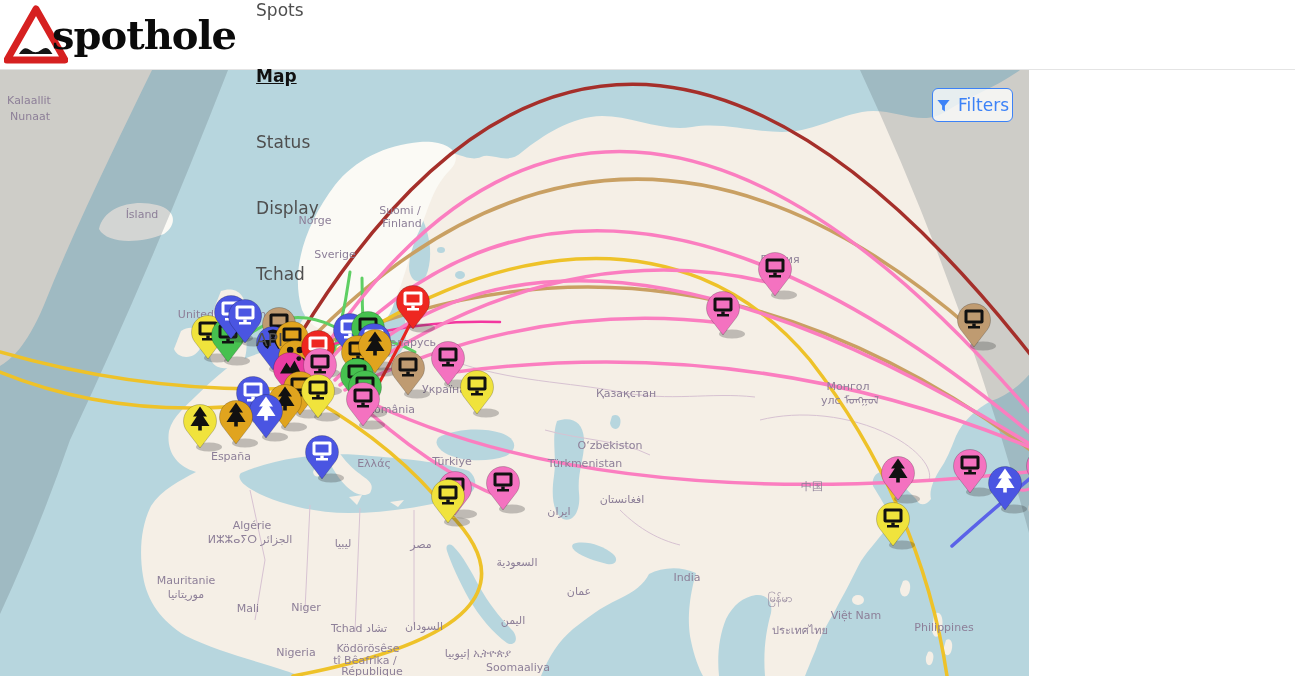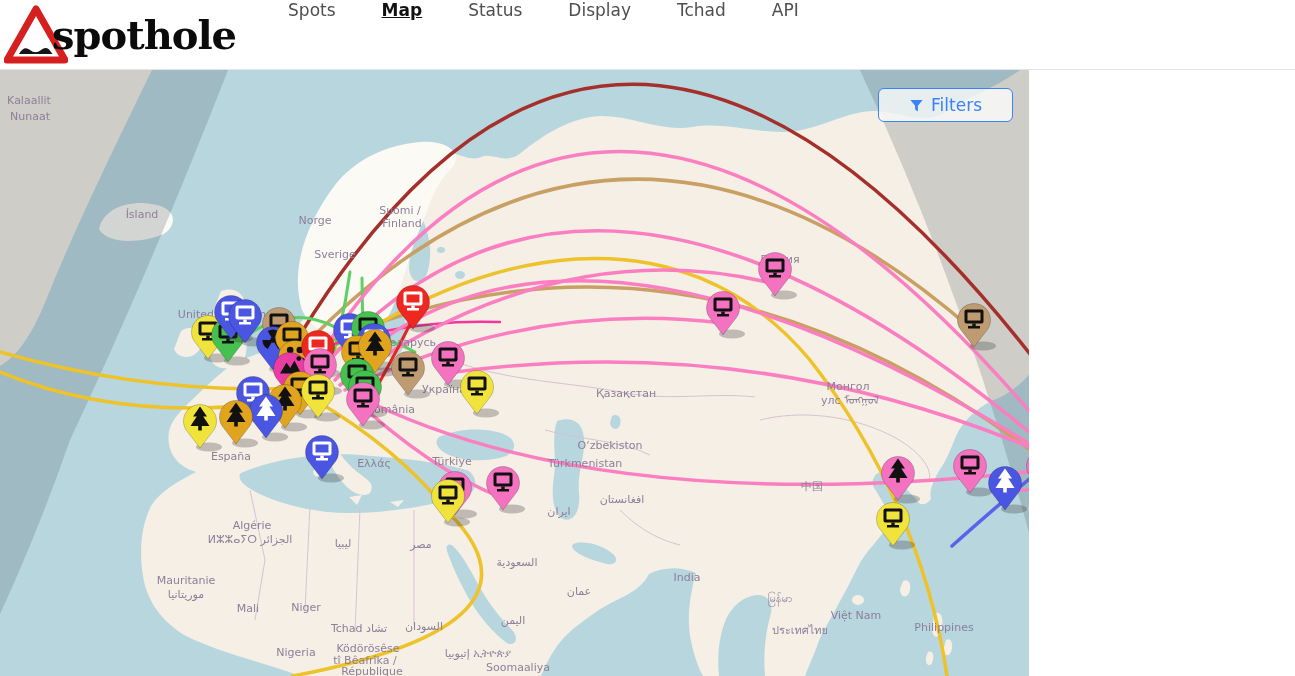--- a/index.html
+++ b/index.html
@@ -4,32 +4,32 @@
 <style>
   * { margin:0; padding:0; box-sizing:border-box; }
   html,body { width:1295px; height:676px; overflow:hidden; font-family:"DejaVu Sans", sans-serif; background:#fff; }
 
   
   #header { position:absolute; left:0; top:0; width:1295px; height:70px; background:#fff;
             border-bottom:1px solid #e4e4e4; display:flex; z-index:30; }
   #logo { display:flex; align-items:center; margin-left:4px; }
   #logo-text { font-family:"DejaVu Serif","Liberation Serif",serif; font-weight:bold; font-size:40px;
                color:#0b0b0b; letter-spacing:-1px; margin-left:-16px; }
-  #nav { display:flex; list-style:none; margin-left:52px; gap:46px; }
+  #nav { display:flex; list-style:none; margin-left:20px; gap:46px;flex-direction:column; }
   #nav li { font-size:17px; color:#4f4f4f; cursor:pointer; }
   #nav li.active { color:#111; font-weight:bold;text-decoration:underline; }
 
   
   #map { position:absolute; left:0; top:70px; width:1029px; height:606px; overflow:hidden; background:#b7d6de; cursor:grab; }
   #map-svg { position:absolute; left:0; top:0; width:1295px; height:606px; display:block; }
   .map-label { font-family:"DejaVu Sans",sans-serif; fill:#8d7f98; }
 
   
   #map-buttons { position:absolute; top:18px; right:16px; display:flex; gap:7px; z-index:20; }
-  .map-btn { display:flex; align-items:center; gap:7px; padding:6px 30px; font-size:17px;
+  .map-btn { display:flex; align-items:center; gap:7px; padding:6px 3px; font-size:17px;
              color:#3c82f7; background:rgba(255,255,255,0.75); border:1px solid #3c82f7;
              border-radius:6px; cursor:pointer; font-family:"DejaVu Sans",sans-serif; }
   .map-btn svg { display:block; }
 </style>
 </head>
 <body>
 
 <div id="header">
   <div id="logo">
     <svg width="64" height="62" viewBox="0 0 64 62">

